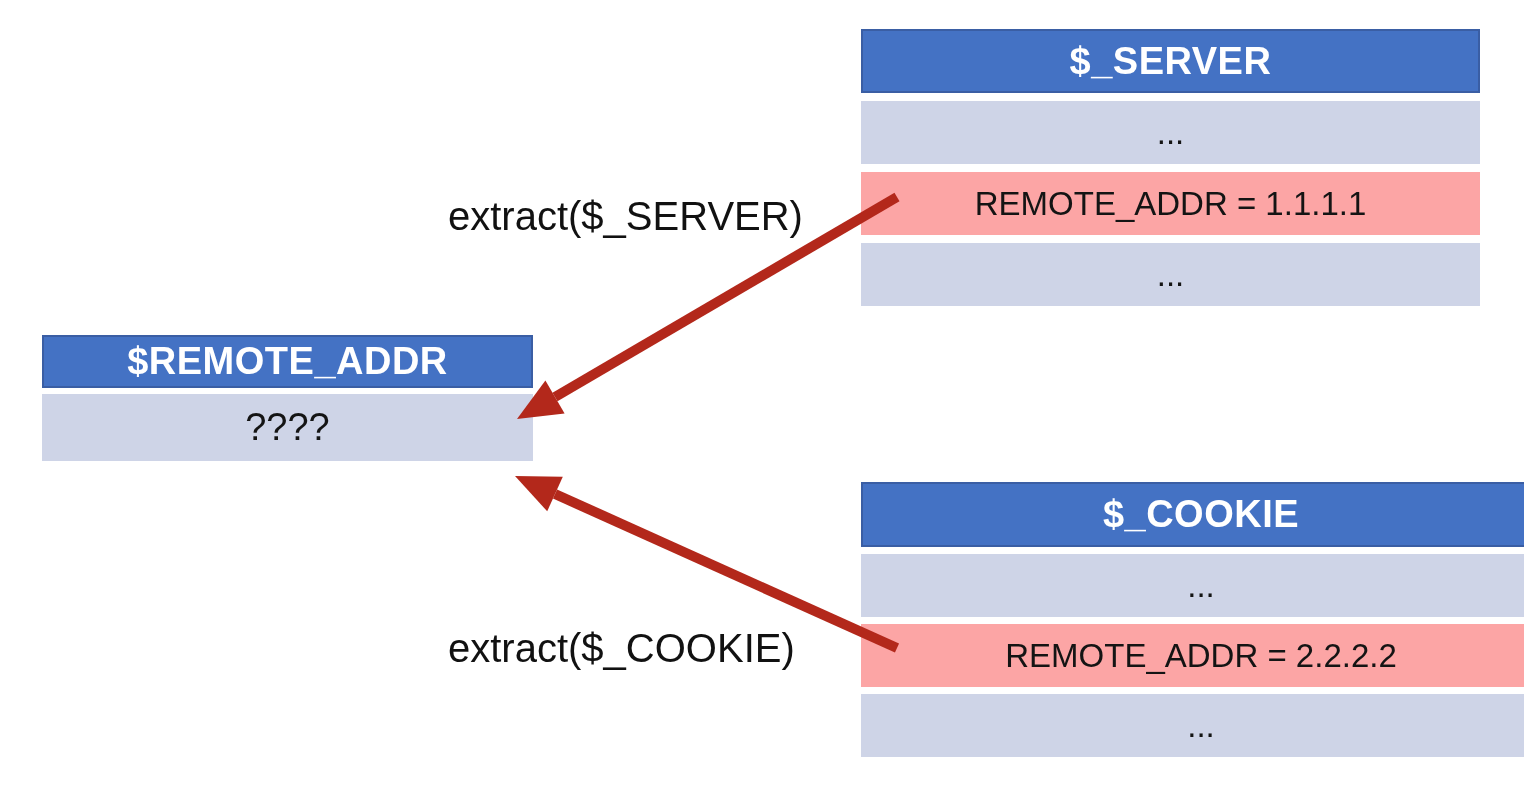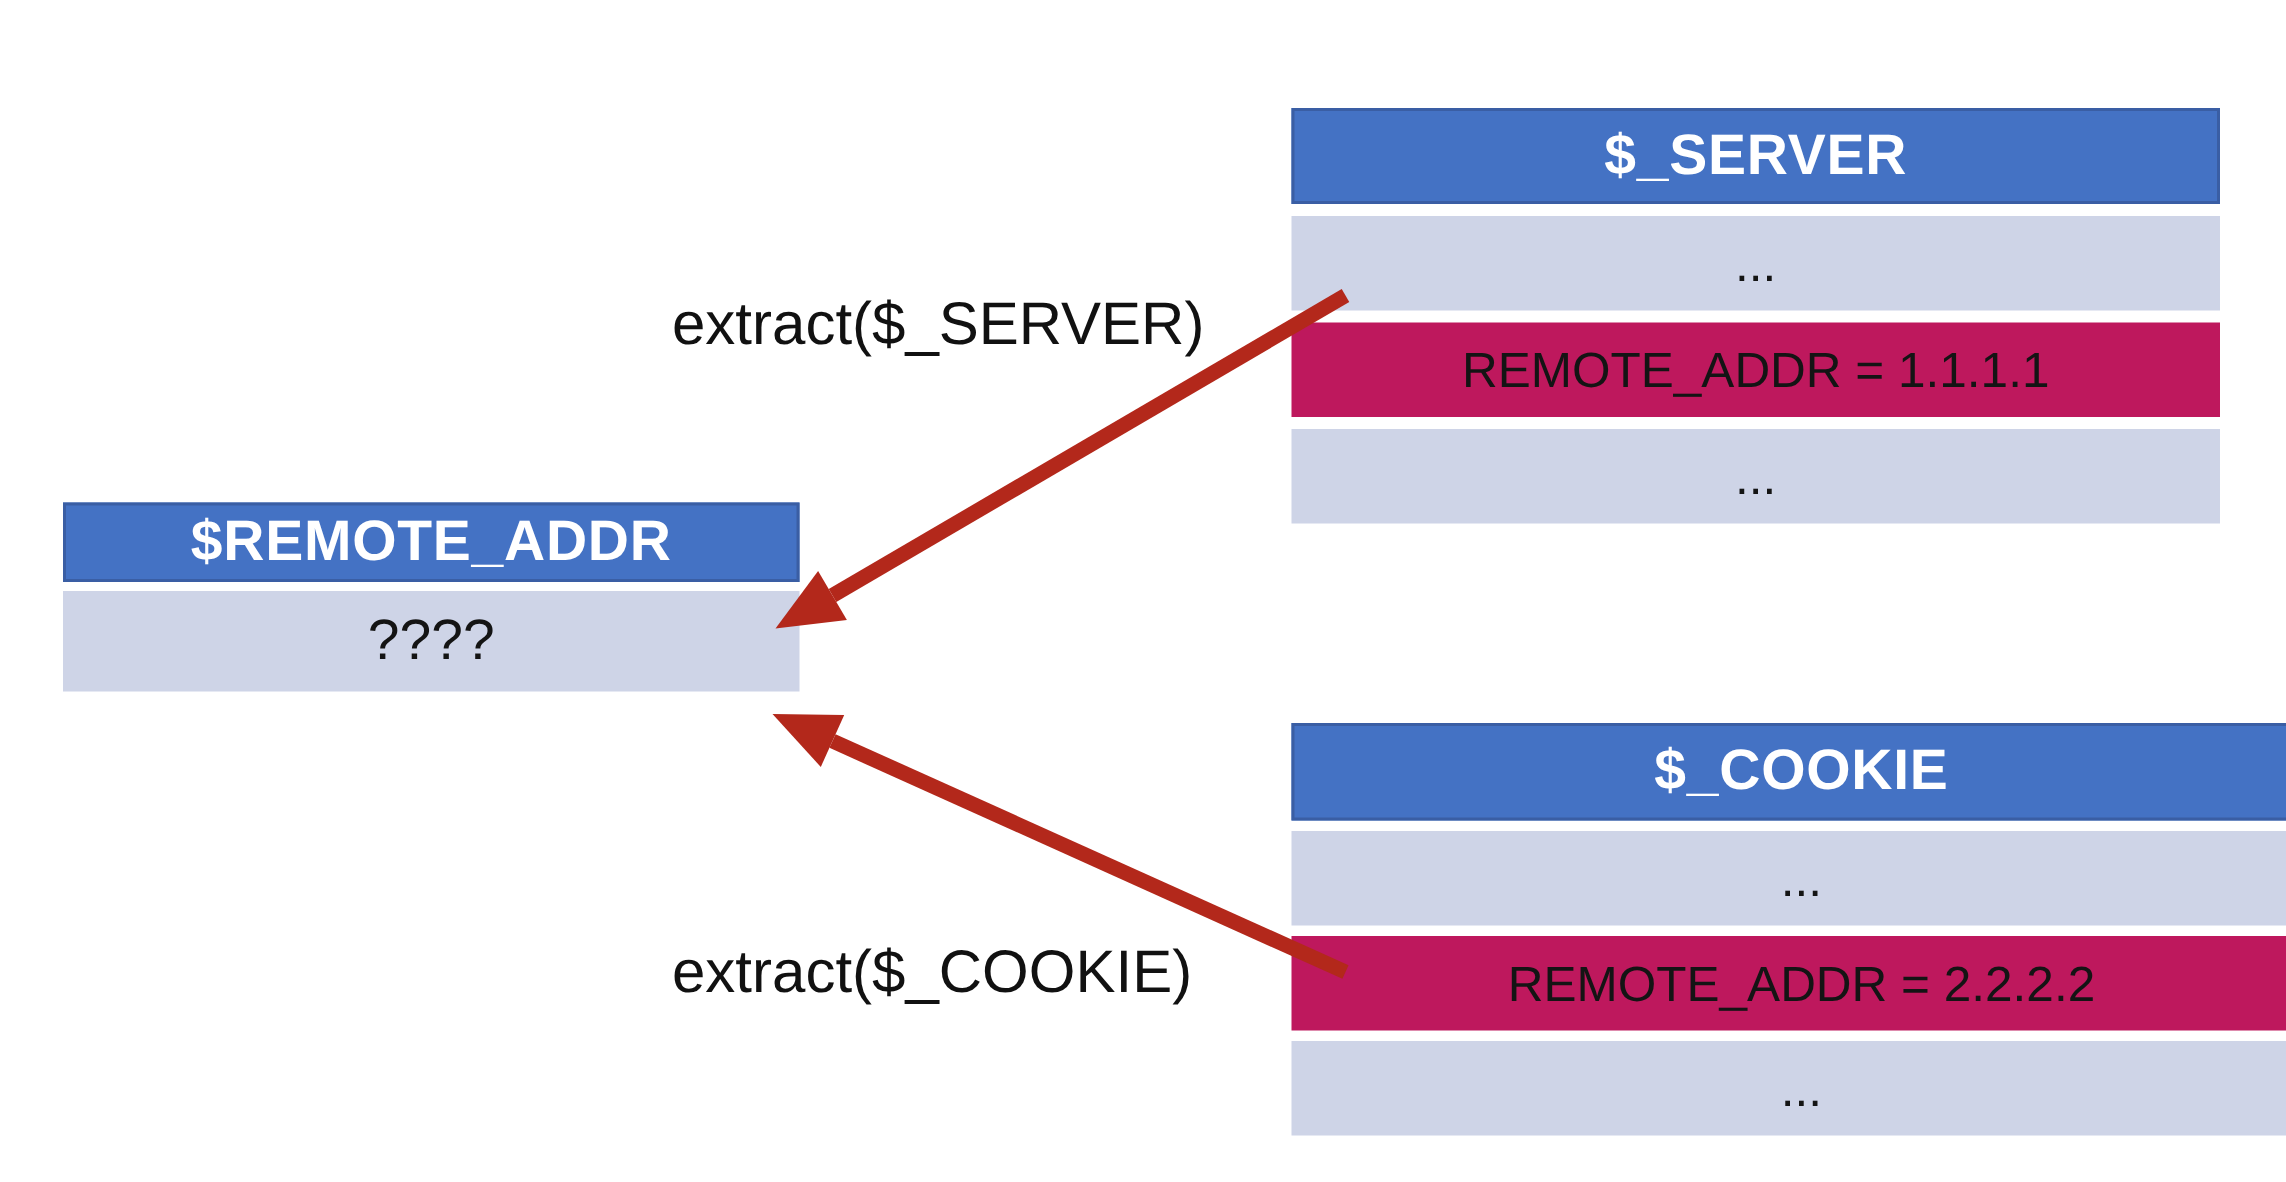--- a/index.html
+++ b/index.html
@@ -27,23 +27,23 @@
   }
   .trow {
     box-sizing: border-box;
     display: flex;
     align-items: center;
     justify-content: center;
     font-size: 33px;
     color: #141414;
   }
   .row-dark  { background: #CED4E7; }
-  .row-light { background: #be185d; }
+  .row-light { background: #fca5a5; }
 
-  .tbl-server { left: 861px; top: 29px;  width: 619px; margin-top: 43px; }
+  .tbl-server { left: 861px; top: 29px;  width: 619px; }
   .tbl-server .thead { height: 64px; }
   .tbl-server .trow  { height: 63px; margin-top: 8px; }
 
   .tbl-cookie { left: 861px; top: 482px; width: 680px; }
   .tbl-cookie .thead { height: 65px; }
   .tbl-cookie .trow  { height: 63px; margin-top: 7px; }
 
   .tbl-result { left: 42px;  top: 335px; width: 491px; }
   .tbl-result .thead { height: 53px; }
   .tbl-result .trow  { height: 67px; margin-top: 6px; font-size: 38px; }

